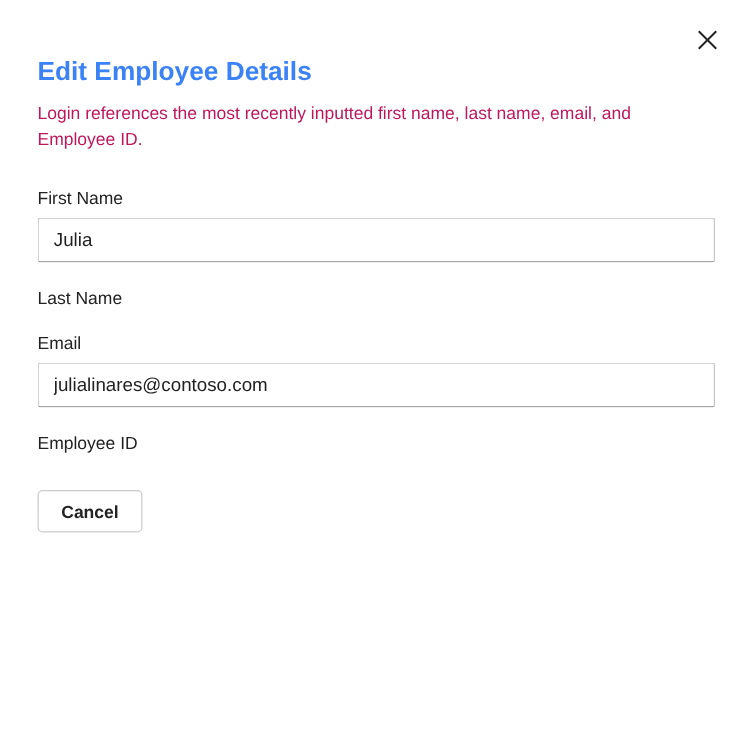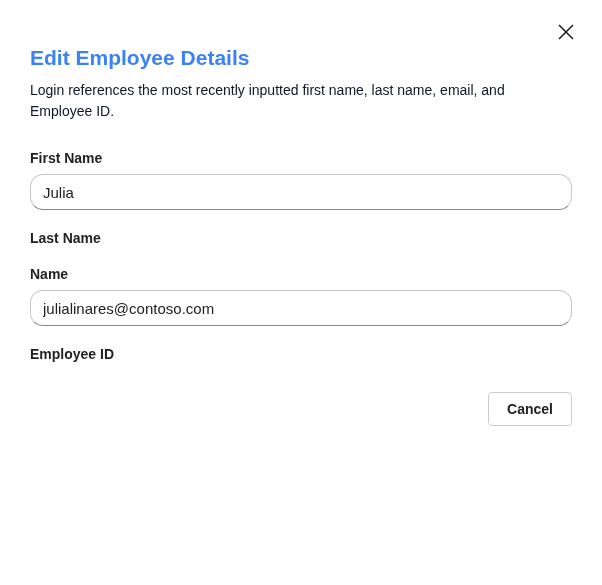--- a/index.html
+++ b/index.html
@@ -38,50 +38,50 @@
     }
     .dialog-title {
       font-size: 21px;
       font-weight: 700;
       color: #3b82f6;
       margin-top: 26px;
       margin-bottom: 10px;
     }
     .dialog-subtitle {
       font-size: 14px;
-      color: #0f172a;
+      color: #be185d;
       line-height: 1.5;
       margin-bottom: 28px;
       max-width: 500px;
     }
     .field {
       margin-bottom: 20px;
     }
     .field-label {
       display: block;
       font-size: 14px;
-      font-weight: 700;
+      font-weight: 400;
       color: #222;
       margin-bottom: 8px;
     }
     .field-input {
       width: 100%;
       font-size: 15px;
       font-family: inherit;
       padding: 8px 12px;
       border: 1px solid #c7c7c7;
       border-bottom: 1px solid #888;
-      border-radius: 13px;
+      border-radius: 2px;
       background: #fff;
       color: #222;
       height: 36px;
     }
     .button-row {
       display: flex;
-      justify-content: flex-end;
+      justify-content: space-between;
       gap: 10px;
       margin-top: 30px;
     }
     .btn {
       font-family: inherit;
       font-size: 14px;
       font-weight: 600;
       padding: 8px 18px;
       border-radius: 4px;
       cursor: pointer;
@@ -117,21 +117,21 @@
   <div class="field">
     <label class="field-label">First Name</label>
     <input type="text" class="field-input" value="Julia" style="">
   </div>
 
   <div class="field">
     <label class="field-label">Last Name</label>
   </div>
 
   <div class="field">
-    <label class="field-label">Name</label>
+    <label class="field-label">Email</label>
     <input type="text" class="field-input" value="julialinares@contoso.com" style="">
   </div>
 
   <div class="field">
     <label class="field-label">Employee ID</label>
   </div>
 
   <div class="button-row">
     <button class="btn btn-secondary">Cancel</button>
   </div>

